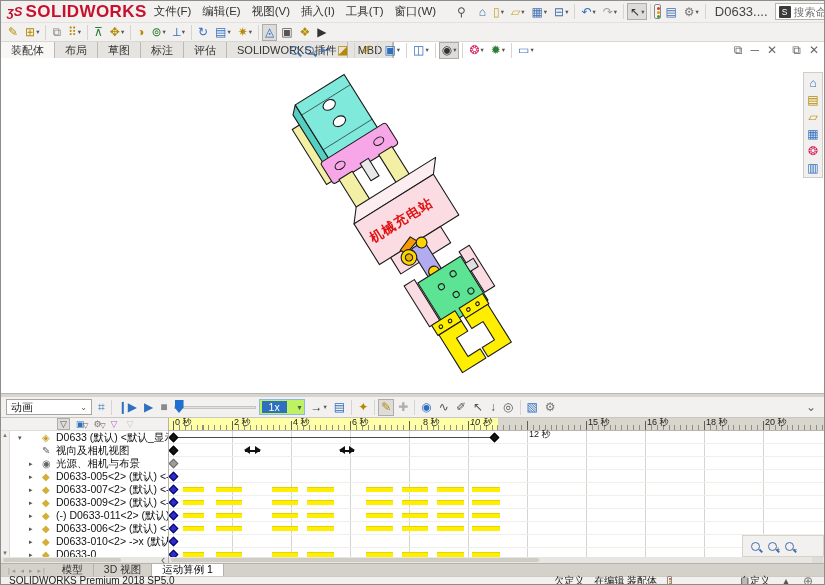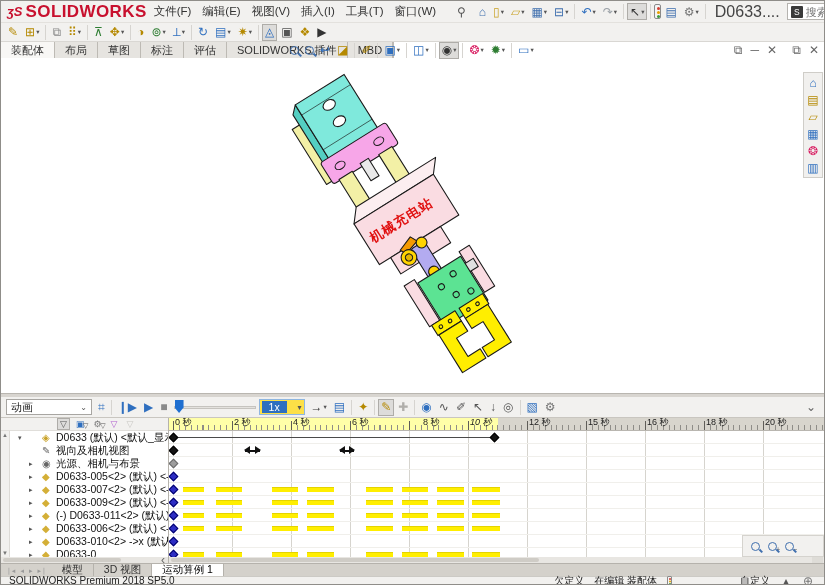--- a/index.html
+++ b/index.html
@@ -15,21 +15,21 @@
   .logo .ds{color:var(--accent);font-weight:bold;font-style:italic;font-size:13px}
   .logo b{color:var(--accent);letter-spacing:.4px;font-size:17px}
   .menus{display:flex;white-space:nowrap}
   .menus .menu{margin-right:11px;color:#333;font-size:11.5px;cursor:default}
   .tbtn{display:inline-flex;align-items:center;height:17px;padding:0 2px;position:relative;border:1px solid transparent}
   .tbtn .g{font-size:12px;line-height:1}
   .tbtn .dd{font-size:6.5px;color:#555;margin-left:1px}
   .tbtn .sub{position:absolute;right:-2px;bottom:-1px;font-size:7px;color:#555}
   .tbtn.pressed{background:#dddcda;border:1px solid #aeaca8}
   .vsep{width:1px;height:15px;background:#d6d4d0;margin:0 2px;display:inline-block}
-  .docname{font-size:16px;color:#444;white-space:nowrap}
+  .docname{font-size:13px;color:#444;white-space:nowrap}
   .search{display:flex;align-items:center;border:1px solid #b5b3af;background:#fff;height:17px;padding:0 3px;gap:3px}
   .search .sicon{width:12px;height:12px;background:#3a3a3a;color:#fff;font-size:8.5px;display:flex;align-items:center;justify-content:center;border-radius:1px}
   .search input{border:0;outline:0;width:84px;font-size:11px;color:#555;font-family:"Liberation Sans",sans-serif;background:transparent}
   .mag{position:relative;width:14px;height:14px;display:inline-block}
   .mag::before{content:'';position:absolute;left:2px;top:2px;width:7px;height:7px;border:1.5px solid #3f6fae;border-radius:50%}
   .mag::after{content:'';position:absolute;left:10px;top:10px;width:4px;height:1.5px;background:#3f6fae;transform:rotate(45deg)}
   .traffic{position:relative;width:7px;height:15px;background:#f4f4f4;border:1px solid #8a8a8a;border-radius:2px;display:inline-block}
   .traffic::before{content:'';position:absolute;left:1.5px;top:1.5px;width:3px;height:3px;border-radius:50%;
                    background:#d43c30;box-shadow:0 4px 0 #e8a000,0 8px 0 #3f9a3f}
 
@@ -56,21 +56,21 @@
   .splitter{position:absolute;left:0;top:392px;right:0;height:4px;background:#d8d5d0;border-top:1px solid #b9b6b0;z-index:10}
 
   
   .mtoolbar{position:absolute;left:0;top:396px;right:0;height:21px;background:#f2f1ef;border-bottom:1px solid #c9c6c0;
             display:flex;align-items:center;padding:0 5px;gap:3px;font-size:11px;z-index:11}
   .studysel{display:flex;align-items:center;justify-content:space-between;border:1px solid #a8a6a2;background:#fff;height:16px;width:86px;padding:0 4px;font-size:11px;color:#222}
   .studysel .dd{font-size:8px;color:#555}
   .mslider{position:relative;width:82px;height:14px;display:inline-block}
   .mslider .track{position:absolute;left:0;right:0;top:6px;height:3px;background:#e4e2de;border:1px solid #c6c4bf}
   .mslider .thumb{position:absolute;left:1px;top:0;width:9px;height:13px;background:#1f6fd0;clip-path:polygon(0 0,100% 0,100% 58%,50% 100%,0 58%)}
-  .speed{display:flex;align-items:center;justify-content:space-between;border:1px solid #8fb6e0;background:#fde047;height:16px;width:46px;padding:0 2px}
+  .speed{display:flex;align-items:center;justify-content:space-between;border:1px solid #8fb6e0;background:#bef264;height:16px;width:46px;padding:0 2px}
   .speed b{background:#2f6fbf;color:#fff;font-weight:normal;padding:0 7px;font-size:10.5px}
   .speed .dd{font-size:8px;color:#555}
   .mm-collapse{position:absolute;right:5px;font-size:10px;color:#666}
 
   
   .treepane{position:absolute;left:0;top:417px;width:168px;height:145px;background:#fff;border-right:1px solid #b5b2ac;overflow:hidden;z-index:11}
   .filters{position:absolute;left:0;top:0;right:0;height:13px;background:#f2f1ef;border-bottom:1px solid #e0deda;
            display:flex;align-items:center;gap:3px;padding-left:56px}
   .filters .tbtn{height:12px}
   .filters .tbtn .g{font-size:9px}
@@ -587,21 +587,21 @@
         <span class="rlb" style="left: 65px;">2 秒</span>
         <i class="mtick" style="left: 63px;"></i>
         <span class="rlb" style="left: 124px;">4 秒</span>
         <i class="mtick" style="left: 122px;"></i>
         <span class="rlb" style="left: 183px;">6 秒</span>
         <i class="mtick" style="left: 181px;"></i>
         <span class="rlb" style="left: 254px;">8 秒</span>
         <i class="mtick" style="left: 240px;"></i>
         <span class="rlb" style="left: 301px; font-style: italic;">10 秒</span>
         <i class="mtick" style="left: 299px;"></i>
-        <span class="rlb" style="left: 360px;">12 秒</span>
+        <span class="rlb" style="left: 360px; margin-top: 12px;">12 秒</span>
         <i class="mtick" style="left: 358px;"></i>
         <span class="rlb" style="left: 419px;">15 秒</span>
         <i class="mtick" style="left: 417px;"></i>
         <span class="rlb" style="left: 478px;">16 秒</span>
         <i class="mtick" style="left: 476px;"></i>
         <span class="rlb" style="left: 537px;">18 秒</span>
         <i class="mtick" style="left: 535px;"></i>
         <span class="rlb" style="left: 596px;">20 秒</span>
         <i class="mtick" style="left: 594px;"></i>
       </div>

